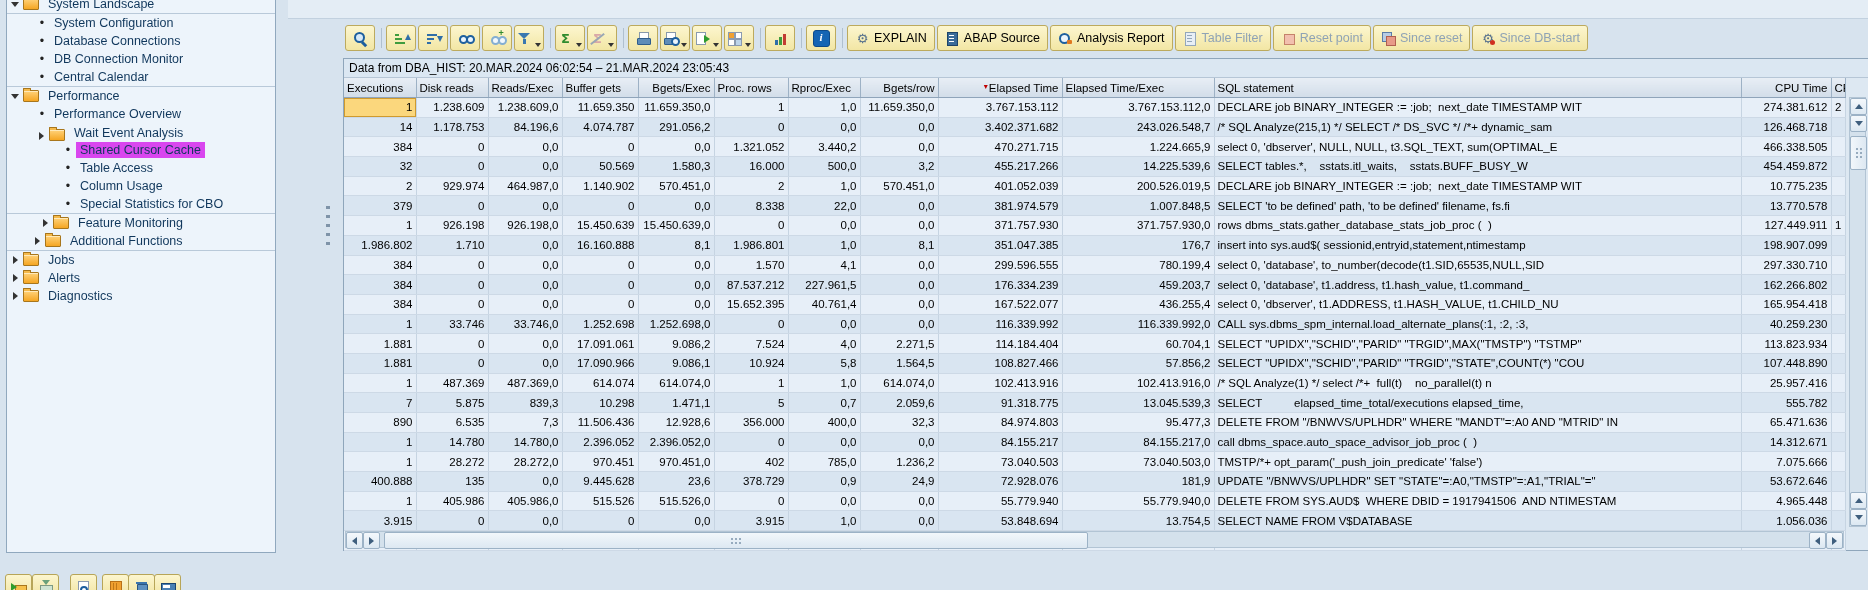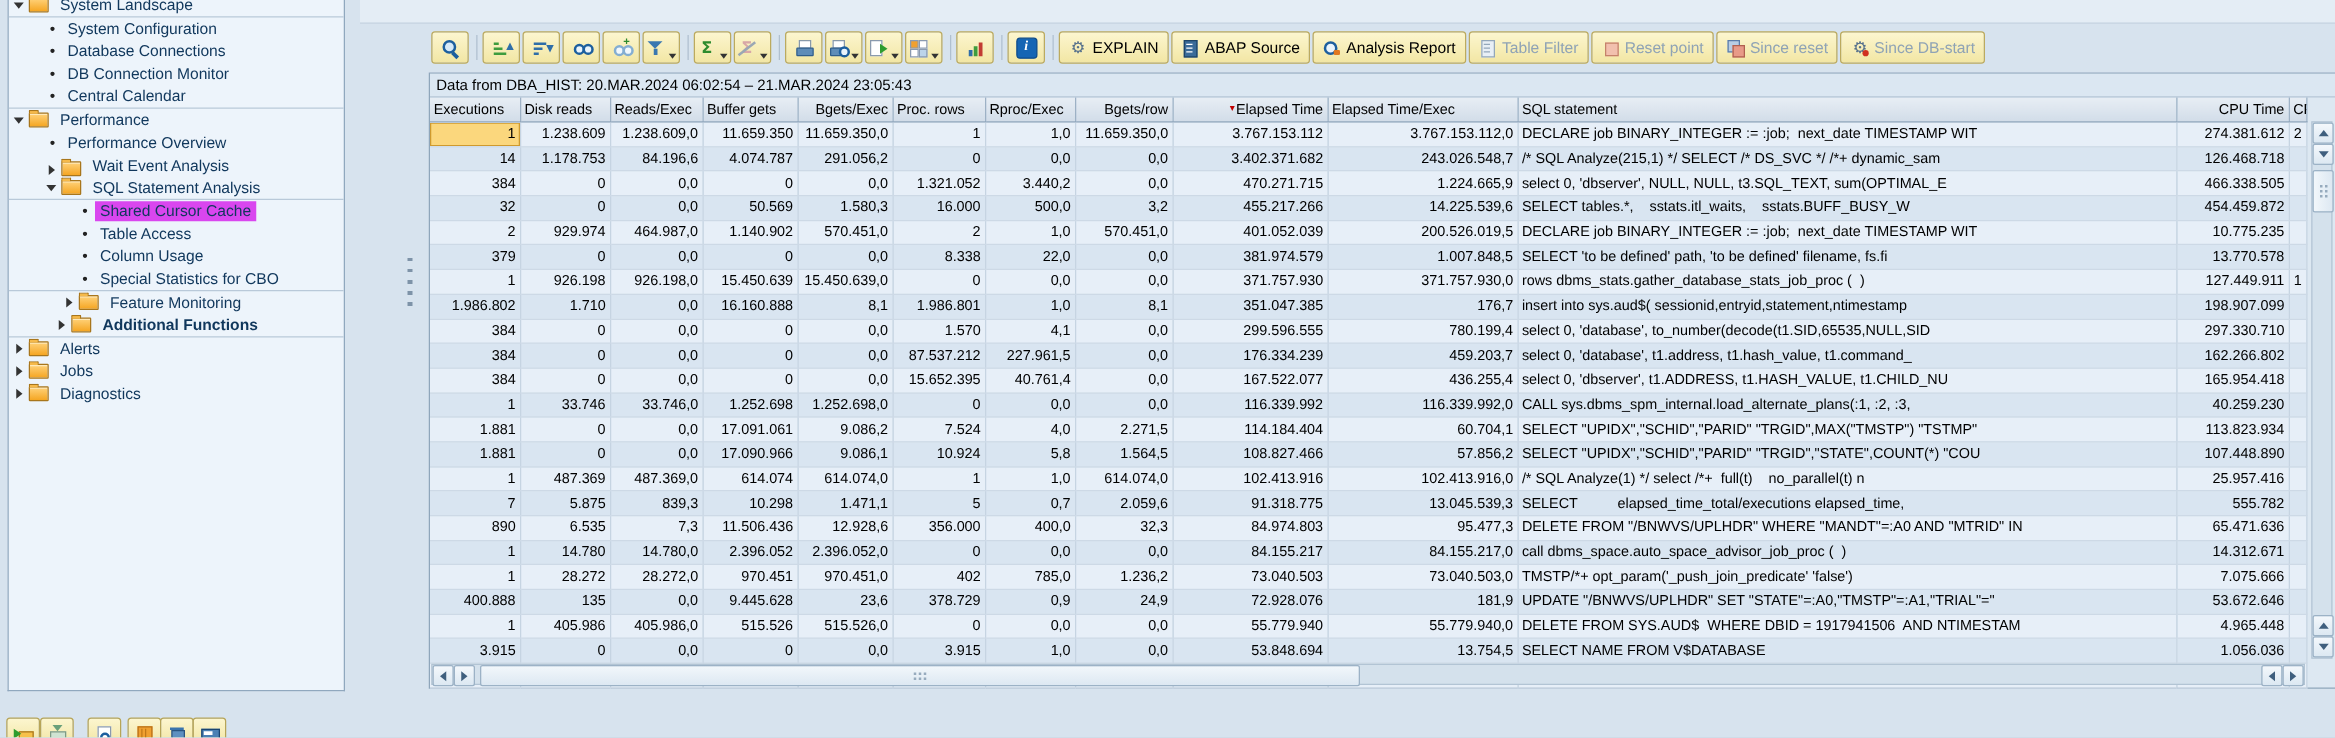--- a/index.html
+++ b/index.html
@@ -169,60 +169,55 @@
         </div>
         <div class="tree-row" style="padding-left: 30px;">
           <span class="bullet">•</span>
           <span class="tlabel">Performance Overview</span>
         </div>
         <div class="tree-row" style="padding-left: 30px; align-items: flex-end;">
           <span class="exp closed"></span>
           <span class="fld"></span>
           <span class="tlabel">Wait Event Analysis</span>
         </div>
-        <div class="tree-row sep-below" style="padding-left: 30px;">
-          <span class="exp open"></span>
-          <span class="fld"></span>
-          <span class="tlabel">SQL Statement Analysis</span>
-        </div>
         <div class="tree-row" style="padding-left: 56px;">
           <span class="bullet">•</span>
           <span class="tlabel selected">Shared Cursor Cache</span>
         </div>
         <div class="tree-row" style="padding-left: 56px;">
           <span class="bullet">•</span>
           <span class="tlabel">Table Access</span>
         </div>
         <div class="tree-row" style="padding-left: 56px;">
           <span class="bullet">•</span>
           <span class="tlabel">Column Usage</span>
         </div>
         <div class="tree-row sep-below" style="padding-left: 56px;">
           <span class="bullet">•</span>
           <span class="tlabel">Special Statistics for CBO</span>
         </div>
-        <div class="tree-row" style="padding-left: 44px;">
+        <div class="tree-row" style="padding-left: 34px;">
           <span class="exp closed"></span>
           <span class="fld"></span>
           <span class="tlabel">Feature Monitoring</span>
         </div>
-        <div class="tree-row sep-below" style="padding-left: 38px; font-weight: bold;">
+        <div class="tree-row sep-below" style="padding-left: 26px;">
           <span class="exp closed"></span>
           <span class="fld"></span>
           <span class="tlabel">Additional Functions</span>
+        </div>
+        <div class="tree-row" style="padding-left: 4px;">
+          <span class="exp closed"></span>
+          <span class="fld"></span>
+          <span class="tlabel">Jobs</span>
         </div>
         <div class="tree-row" style="padding-left: 4px;">
           <span class="exp closed"></span>
           <span class="fld"></span>
           <span class="tlabel">Alerts</span>
-        </div>
-        <div class="tree-row" style="padding-left: 4px;">
-          <span class="exp closed"></span>
-          <span class="fld"></span>
-          <span class="tlabel">Jobs</span>
         </div>
         <div class="tree-row" style="padding-left: 4px;">
           <span class="exp closed"></span>
           <span class="fld"></span>
           <span class="tlabel">Diagnostics</span>
         </div>
       </div>
   </aside>
 
   <span class="split-grip"></span>

